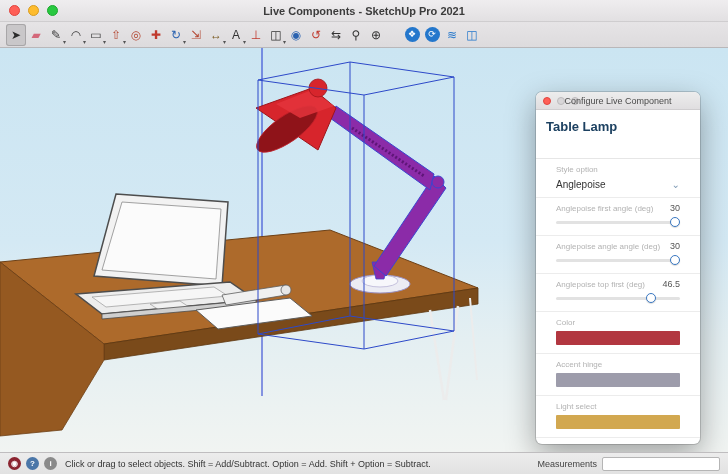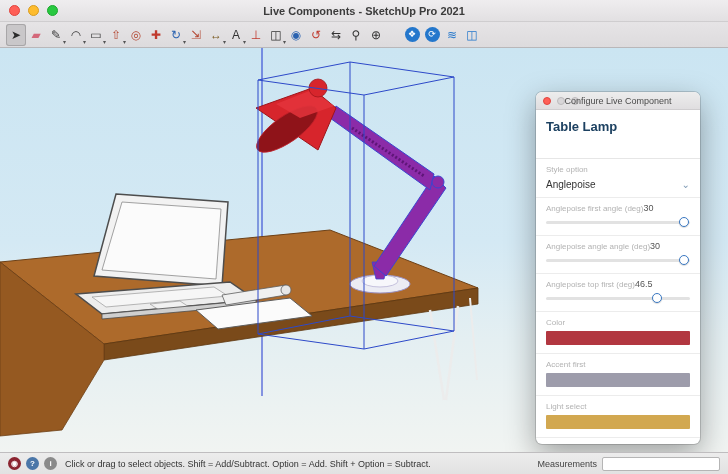--- a/index.html
+++ b/index.html
@@ -37,25 +37,25 @@
   .panel { position:absolute; top:44px; right:28px; width:164px; background:#fff; border-radius:6px;
            box-shadow:0 10px 30px rgba(0,0,0,.35), 0 0 0 1px rgba(0,0,0,.15); overflow:hidden; }
   .panel-titlebar { height:18px; background:linear-gradient(#ededed,#e0dee0); border-bottom:1px solid #cfcdcf;
                     display:flex; align-items:center; position:relative; }
   .pdot { width:8px; height:8px; border-radius:50%; display:inline-block; margin-left:6px; }
   .pdot.red { background:#ff5f57; border:1px solid #e0443e; margin-left:7px; }
   .pdot.grey { background:#d8d6d8; border:1px solid #bcbabc; }
   .panel-title { position:absolute; left:0; right:0; text-align:center; font-size:9px; color:#4a4a4a; }
   .panel-body { padding-bottom:6px; }
   .panel-heading { font-size:13px; font-weight:600; color:#1d4161; padding:9px 10px 24px; border-bottom:1px solid #e6e6e6; }
-  .prow { padding:0 10px; border-bottom:1px solid #ececec; }
+  .prow { padding:0 20px; border-bottom:1px solid #ececec; }
   .plabel { font-size:8px; color:#b2b2b2; padding-top:6px; }
   .pselect { display:flex; align-items:center; justify-content:space-between; font-size:10px; color:#333; padding:5px 0 7px; cursor:default; }
   .pselect .chev { color:#7f9bb5; font-size:10px; line-height:1; }
-  .slider-head { display:flex; align-items:baseline; }
+  .slider-head { display:flex; justify-content:space-between; align-items:baseline; }
   .pvalue { font-size:9px; color:#555; }
   .track { position:relative; height:3px; background:#e2e2e2; border-radius:2px; margin:8px 0 11px; }
   .handle { position:absolute; top:-4px; width:10px; height:10px; border-radius:50%;
             background:#fff; border:1.5px solid #3a78c2; box-shadow:0 1px 1px rgba(0,0,0,.15); }
   .swatch { height:14px; border-radius:1px; margin:4px 0 8px; }
 
   
   .statusbar { height:22px; flex:0 0 22px; display:flex; align-items:center; gap:5px; padding:0 8px;
                background:linear-gradient(#ececec,#e2e2e2); border-top:1px solid #bfbdbf; font-size:9px; color:#333; }
   .sicon { width:13px; height:13px; border-radius:50%; color:#fff; display:inline-flex; align-items:center;
@@ -261,21 +261,21 @@
                 <span class="handle" style="left:calc(77% - 5px)"></span>
               </div>
             </div>
           </div>
         <div id="colors">
             <div class="prow">
               <div class="plabel">Color</div>
               <div class="swatch" style="background:#b23740"></div>
             </div>
             <div class="prow">
-              <div class="plabel">Accent first</div>
+              <div class="plabel">Accent hinge</div>
               <div class="swatch" style="background:#9d9cab"></div>
             </div>
             <div class="prow">
               <div class="plabel">Light select</div>
               <div class="swatch" style="background:#d2a850"></div>
             </div>
           </div>
       </div>
     </aside>
   </div>

